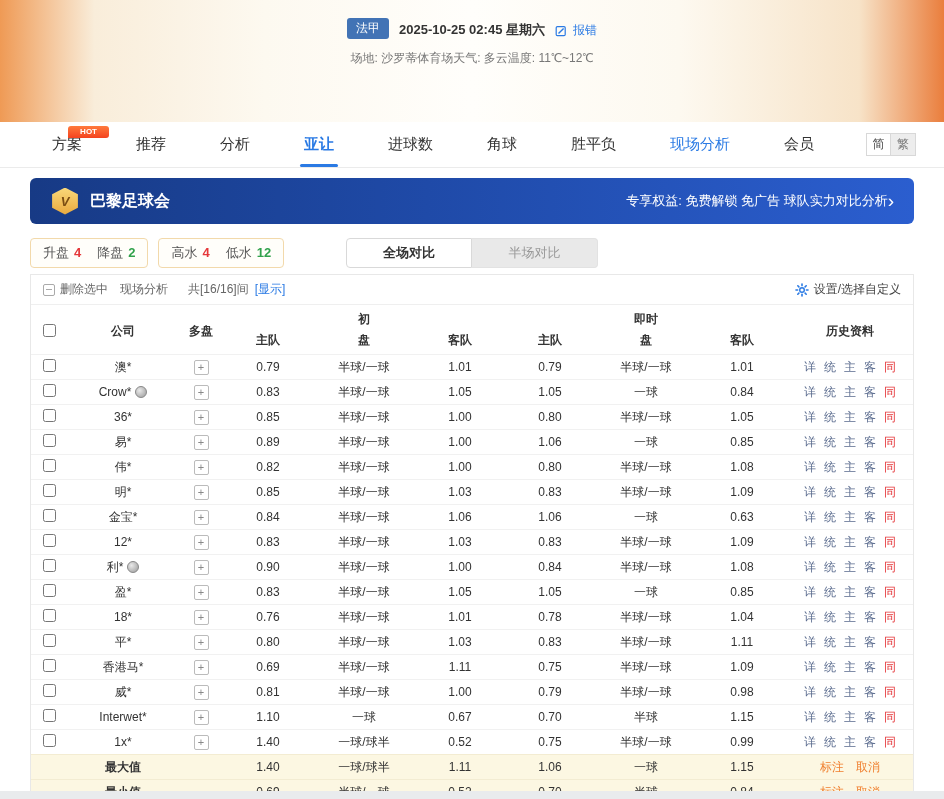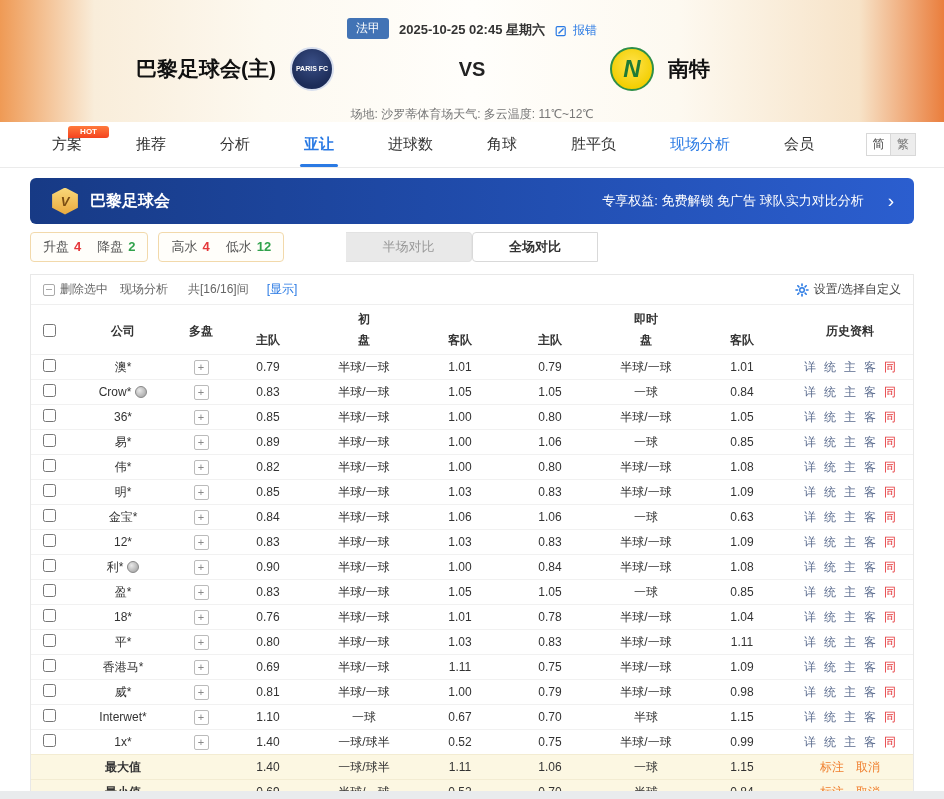--- a/index.html
+++ b/index.html
@@ -34,43 +34,43 @@
   .lang-toggle{display:flex;align-items:center;margin-right:28px;align-self:center}
   .lang{width:25px;height:23px;border:1px solid #d8d8d8;display:flex;align-items:center;justify-content:center;font-size:12px;cursor:pointer}
   .lang.simplified{background:#fff;color:#444}
   .lang.traditional{background:#ededed;color:#777;border-left:none}
 
   
   .vip-banner{margin:10px 30px 0;height:46px;border-radius:6px;background:linear-gradient(90deg,#173a85 0,#1f4aa8 45%,#2b5ecf 100%);display:flex;align-items:center;justify-content:space-between;padding:0 20px;color:#fff}
   .vip-left{display:flex;align-items:center;gap:10px}
   .vip-emblem{width:30px;height:27px;background:linear-gradient(180deg,#f9d879,#e9a93e);clip-path:polygon(50% 0,93% 25%,93% 75%,50% 100%,7% 75%,7% 25%);display:flex;align-items:center;justify-content:center;color:#7a4d12;font-weight:bold;font-size:13px;font-style:italic}
   .vip-title{font-size:16px;font-weight:bold}
-  .vip-right{display:flex;align-items:center;gap:24px;font-size:13px;cursor:pointer}
+  .vip-right{display:flex;align-items:center;gap:0;font-size:13px;cursor:pointer}
   .vip-arrow{font-size:19px;line-height:1;margin-top:-2px}
 
   
-  .filter-row{margin:8px 30px 0;height:36px;position:relative;display:flex;align-items:flex-start;gap:10px}
+  .filter-row{margin:8px 30px 0;height:36px;position:relative;display:flex;align-items:flex-end;gap:10px}
   .stat-chip{border:1px solid #f2d9ab;border-radius:4px;padding:5px 12px;display:flex;gap:16px;font-size:13px;color:#555;background:#fffefa}
   .stat{white-space:nowrap}
   .stat-value{font-weight:bold;margin-left:5px}
   .stat-value.red{color:#e5383b}
   .stat-value.green{color:#31a24c}
   .compare-toggle{position:absolute;left:50%;transform:translateX(-50%);display:flex}
   .toggle-btn{width:126px;height:30px;font-size:13px;display:flex;align-items:center;justify-content:center;cursor:pointer}
   .toggle-btn.full{background:#fff;border:1px solid #d9d9d9;color:#333;font-weight:bold;border-radius:4px 0 0 4px}
   .toggle-btn.half{background:#e9e9e9;border:1px solid #e2e2e2;border-left:none;color:#999;border-radius:0 4px 4px 0}
 
   
   .odds-card{margin:6px 30px 0;border:1px solid #e8e8e8;background:#fff}
   .table-controls{height:30px;display:flex;align-items:center;padding:0 12px;border-bottom:1px solid #efefef;font-size:12px;color:#666}
   .ctrl-btn{color:#666;margin-right:12px;cursor:pointer;display:inline-flex;align-items:center}
   .ctrl-icon{width:12px;height:12px;border:1px solid #aaa;border-radius:2px;position:relative;margin-right:5px;display:inline-block}
   .ctrl-icon::after{content:"";position:absolute;left:2px;right:2px;top:4px;height:1px;background:#aaa}
   .count-text{margin-left:8px;color:#666}
-  .show-link{color:#2a7ae4;margin-left:18px}
+  .show-link{color:#2a7ae4;margin-left:6px}
   .settings-btn{margin-left:auto;display:inline-flex;align-items:center;gap:5px;color:#444;cursor:pointer}
 
   table.odds{width:100%;border-collapse:collapse;font-size:12px;color:#333;table-layout:fixed}
   .odds th{font-weight:bold;color:#333;text-align:center;padding:2px 0;background:#fff}
   .odds thead tr.h1 th{padding-top:6px}
   .odds thead tr.h2 th{padding-bottom:5px}
   .odds td{height:25px;text-align:center;border-top:1px solid #f1f1f1;white-space:nowrap;overflow:hidden}
   .c-company{text-align:center}
   .company-name{cursor:pointer;color:#333}
   .mini-logo{display:inline-block;width:12px;height:12px;border-radius:50%;background:radial-gradient(circle at 35% 35%,#e9e9e9,#9a9a9a);border:1px solid #8a8a8a;vertical-align:-2px;margin-left:4px}
@@ -93,31 +93,20 @@
     <span class="league-badge">法甲</span>
     <span class="match-datetime">2025-10-25 02:45 星期六</span>
     <a class="report-link">
       <svg width="12" height="12" viewBox="0 0 12 12" fill="none" stroke="#2a7ae4" stroke-width="1.2">
         <rect x="1.2" y="1.6" width="9" height="9" rx="1.2"></rect>
         <line x1="3.5" y1="8.5" x2="8.6" y2="3.4" stroke-width="1.4"></line>
       </svg>
       <span>报错</span>
     </a>
   </div>
-  <div class="teams-row">
-    <div class="team-home">
-      <span class="team-name">巴黎足球会(主)</span>
-      <span class="logo logo-paris">PARIS FC</span>
-    </div>
-    <div class="vs-label">VS</div>
-    <div class="team-away">
-      <span class="logo logo-nantes">N</span>
-      <span class="team-name">南特</span>
-    </div>
-  </div>
   <div class="venue-line">
     <span>场地: 沙罗蒂体育场</span>
     <span>天气: 多云</span>
     <span>温度: 11℃~12℃</span>
   </div>
 </div>
 
 <div class="nav-bar">
   <div class="nav-tabs">
       <div class="tab">
@@ -177,22 +166,22 @@
   </div>
   <div class="stat-chip">
     <span class="stat">
       <span>高水</span><span class="stat-value red">4</span>
     </span>
     <span class="stat">
       <span>低水</span><span class="stat-value green">12</span>
     </span>
   </div>
   <div class="compare-toggle">
+    <div class="toggle-btn full">全场对比</div>
     <div class="toggle-btn half">半场对比</div>
-    <div class="toggle-btn full">全场对比</div>
   </div>
 </div>
 
 <div class="odds-card">
   <div class="table-controls">
     <span class="ctrl-btn">
       <span class="ctrl-icon"></span>
       <span>删除选中</span>
     </span>
     <span class="ctrl-btn">

